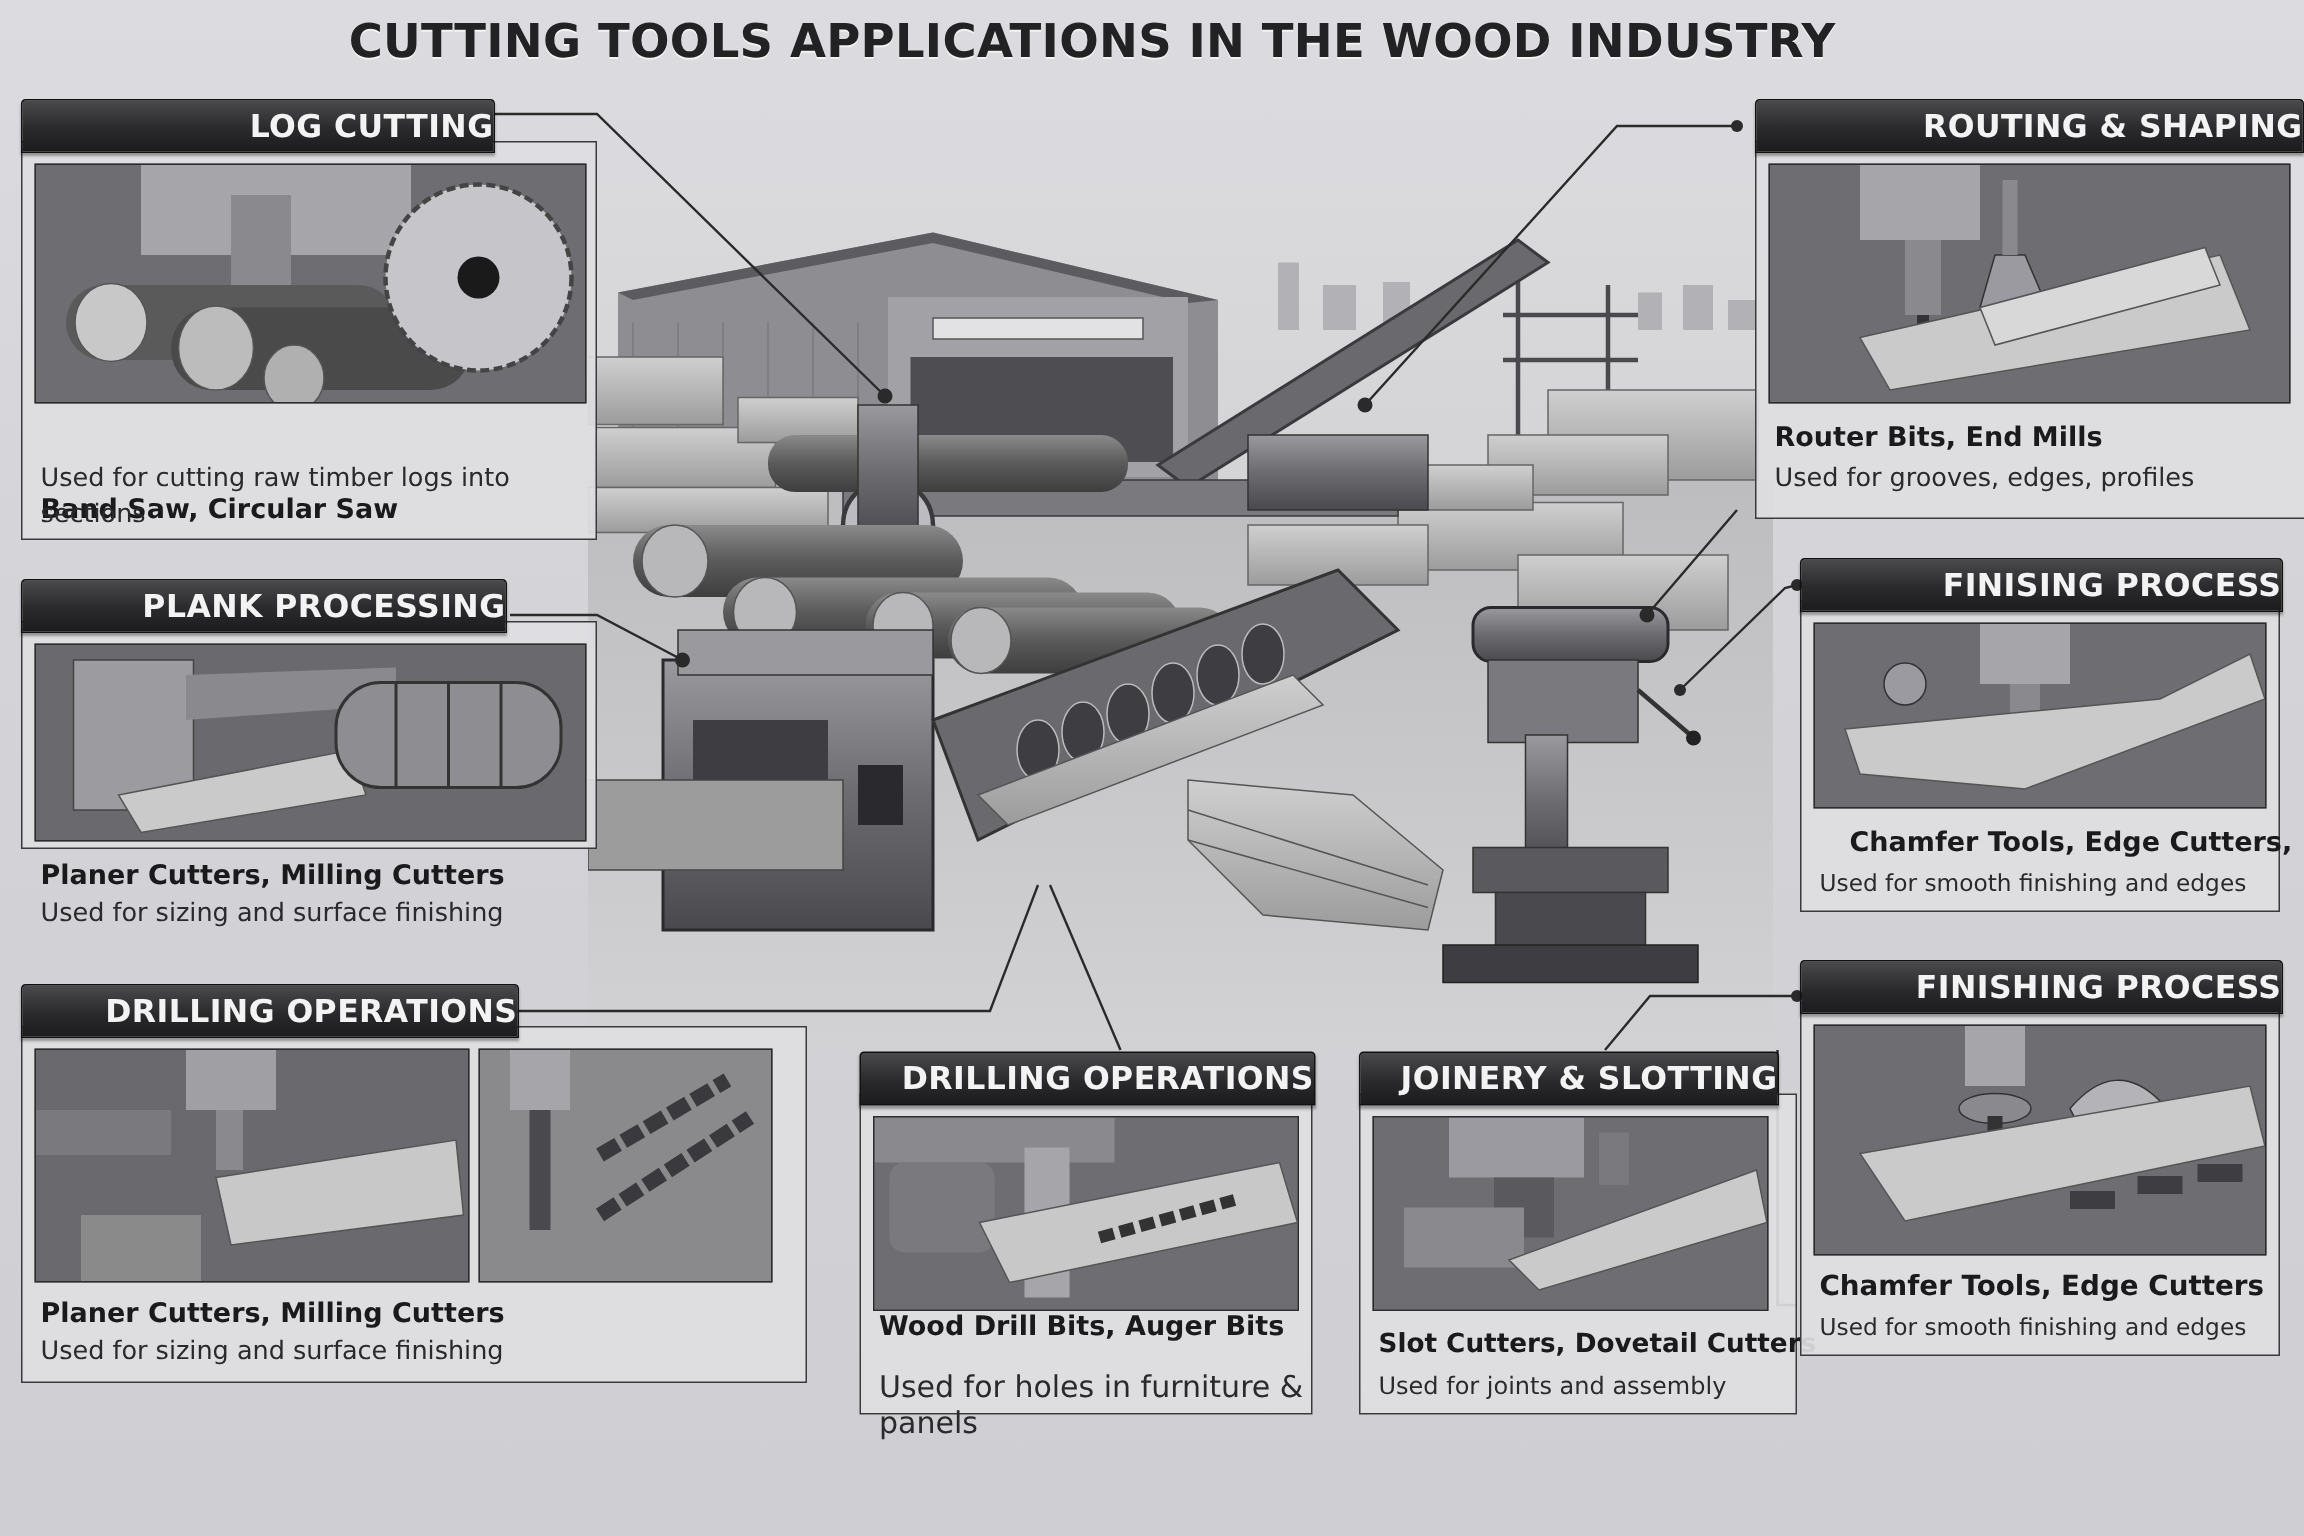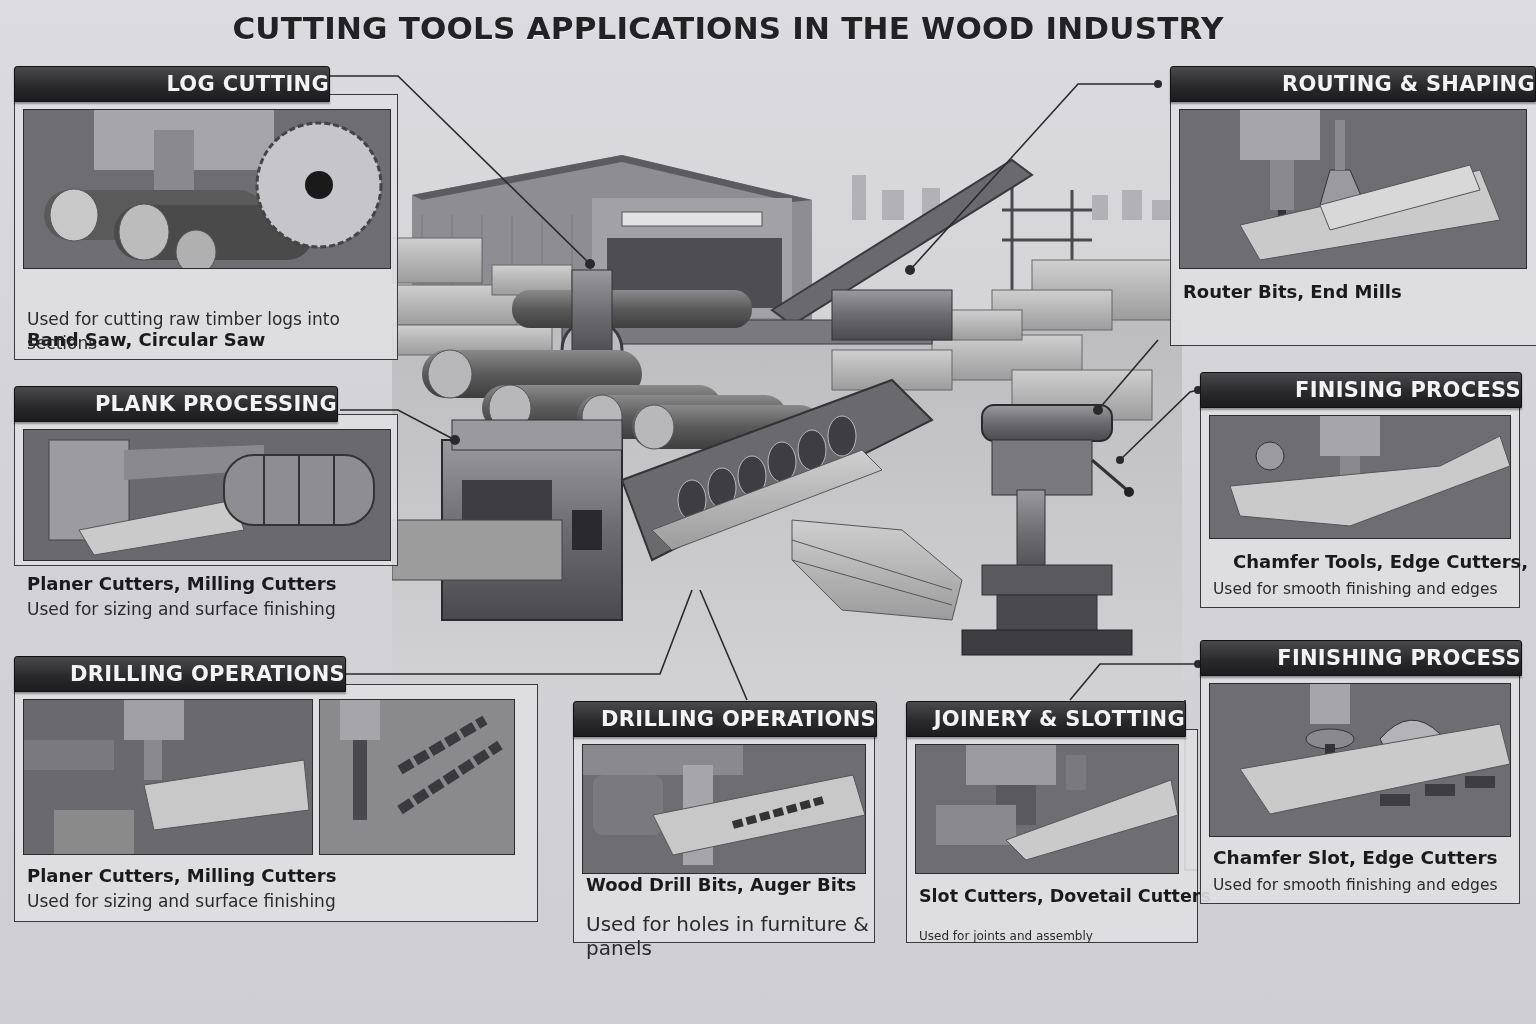--- a/index.html
+++ b/index.html
@@ -286,40 +286,41 @@
       <svg width="262" height="128" viewBox="0 0 262 128">
         <rect width="262" height="128" fill="#6e6e72"></rect>
         <rect x="50" y="0" width="90" height="40" fill="#9a9aa0"></rect>
         <rect x="80" y="40" width="40" height="40" fill="#5a5a5e"></rect>
         <rect x="20" y="60" width="80" height="40" fill="#8a8a8e"></rect>
         <polygon points="90,95 255,35 262,70 110,115" fill="#cacaca" stroke="#555"></polygon>
         <rect x="150" y="10" width="20" height="35" fill="#7a7a7e"></rect>
       </svg>
     </div>
     <div class="head" style="top:156px;font-size:17.5px;">Slot Cutters, Dovetail Cutters</div>
-    <div class="desc" style="top:194px;font-size:12px;">Used for joints and assembly</div>
+    <div class="desc" style="top:182px;font-size:16px;">Used for joints and assembly</div>
   </div>
 </div>
 
 <div class="card cardwrap" style="left:1170px;top:66px;width:364px;height:280px;padding-left:37px;">
   <div class="tab" style="width:364px;">ROUTING &amp; SHAPING</div>
   <div class="panel">
     <div class="photo" style="left:8px;top:14px;width:346px;height:158px;">
       <svg width="346" height="158" viewBox="0 0 346 158">
         <rect width="346" height="158" fill="#6e6e72"></rect>
         <rect x="60" y="0" width="80" height="50" fill="#a6a6aa"></rect>
         <rect x="90" y="50" width="24" height="50" fill="#8a8a8e"></rect>
         <rect x="98" y="100" width="8" height="30" fill="#333"></rect>
         <path d="M150 60 L170 60 L185 95 L140 95 Z" fill="#9a9aa0" stroke="#333"></path>
         <rect x="155" y="10" width="10" height="50" fill="#8a8a8e"></rect>
         <polygon points="60,115 300,60 320,110 80,150" fill="#cacaca" stroke="#555"></polygon>
         <polygon points="140,95 290,55 300,80 150,120" fill="#d8d8d8" stroke="#555"></polygon>
       </svg>
     </div>
     <div class="head" style="top:186px;">Router Bits, End Mills</div>
+    <div class="desc" style="top:212px;">Used for grooves, edges, profiles</div>
   </div>
 </div>
 
 <div class="card cardwrap" style="left:1200px;top:372px;width:320px;height:236px;">
   <div class="tab" style="width:320px;">FINISING PROCESS</div>
   <div class="panel">
     <div class="photo" style="left:8px;top:14px;width:300px;height:122px;">
       <svg width="300" height="122" viewBox="0 0 300 122">
         <rect width="300" height="122" fill="#6e6e72"></rect>
         <rect x="110" y="0" width="60" height="40" fill="#a6a6aa"></rect>
@@ -345,16 +346,16 @@
         <rect x="115" y="60" width="10" height="35" fill="#333"></rect>
         <path d="M170 55 Q200 20 230 50 L210 80 L180 75 Z" fill="#b4b4b8" stroke="#333"></path>
         <polygon points="30,85 290,40 300,80 60,130" fill="#cacaca" stroke="#555"></polygon>
         <g fill="#3e3e42">
             <rect x="170" y="110" width="30" height="12"></rect>
             <rect x="215" y="100" width="30" height="12"></rect>
             <rect x="255" y="92" width="30" height="12"></rect>
           </g>
       </svg>
     </div>
-    <div class="head" style="top:178px;font-size:18.5px;">Chamfer Slot, Edge Cutters</div>
+    <div class="head" style="top:178px;font-size:18.5px;">Chamfer Tools, Edge Cutters</div>
     <div class="desc" style="top:204px;font-size:15.5px;">Used for smooth finishing and edges</div>
   </div>
 </div>
 
 </body></html>

